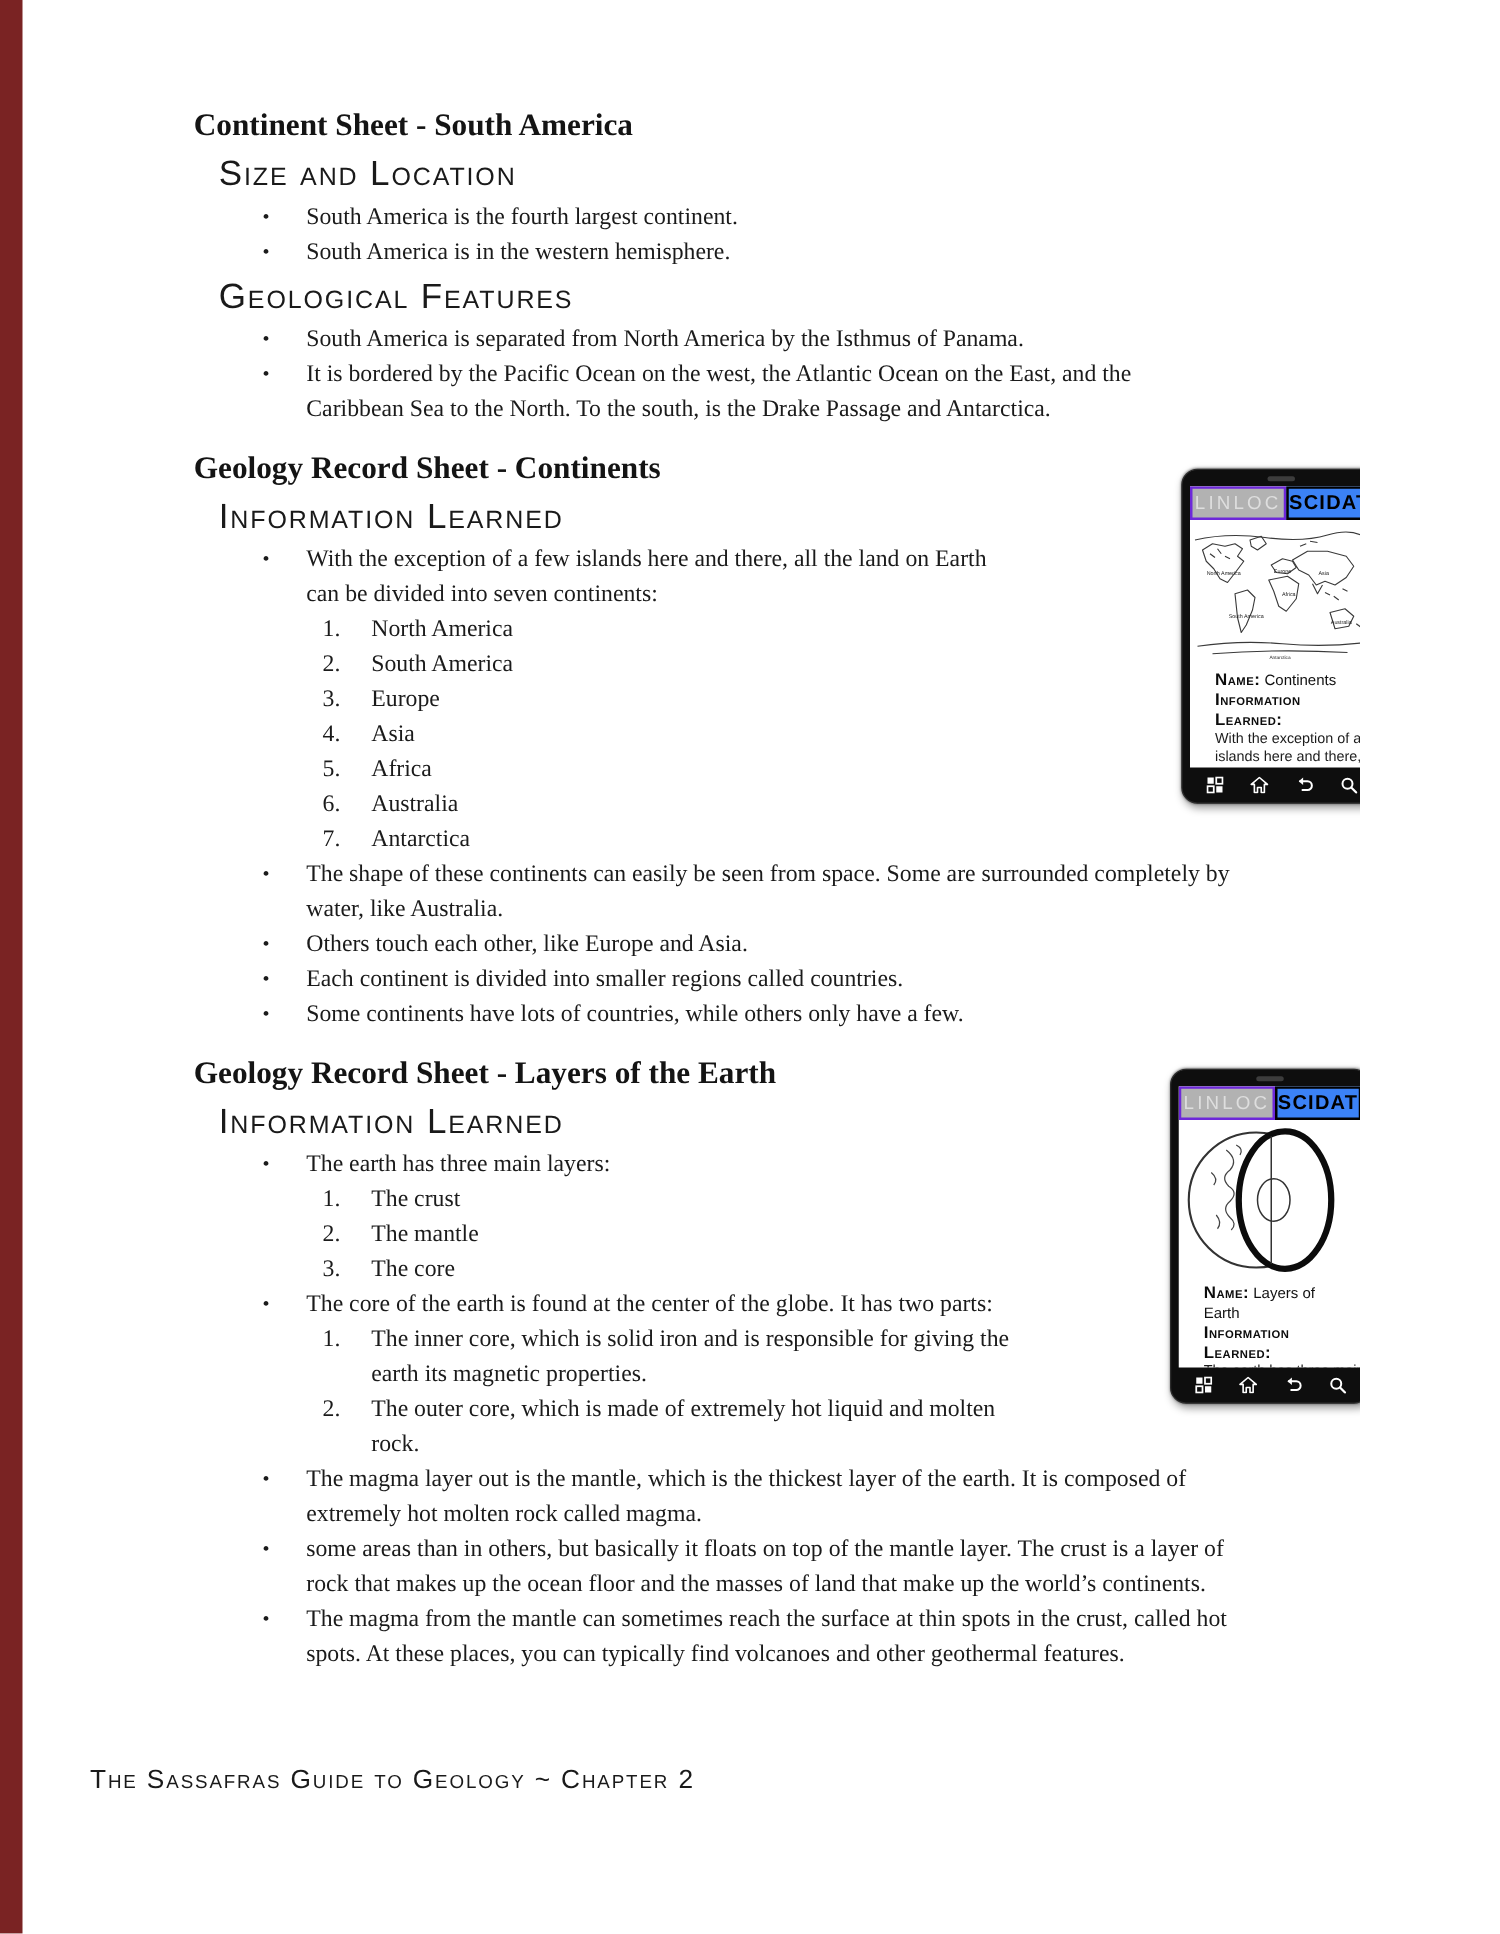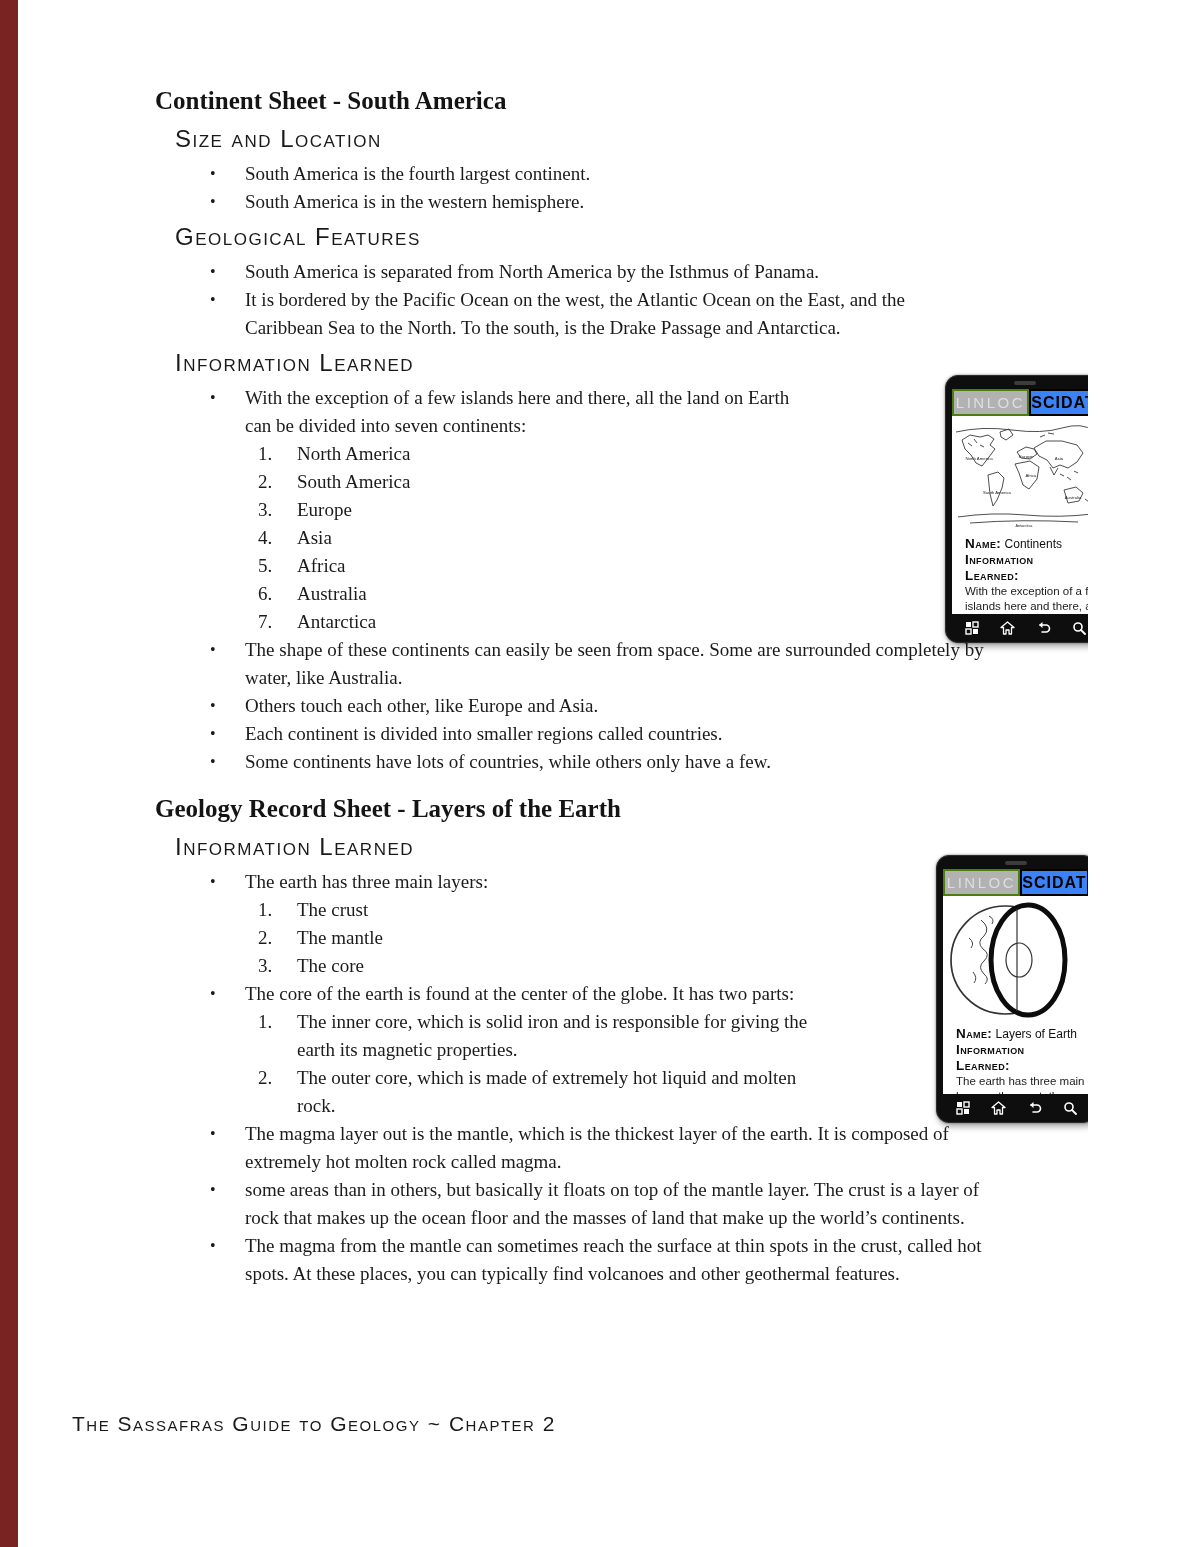--- a/index.html
+++ b/index.html
@@ -5,21 +5,21 @@
   html,body{margin:0;padding:0;background:#ffffff;}
   .page{position:relative;width:1088px;height:1547px;background:#ffffff;overflow:hidden;
         font-family:"Liberation Serif", serif;color:#1b1b1b;}
   .accent-bar{position:absolute;left:0;top:0;width:18px;height:1547px;background:#7a2323;}
 
   .content{position:absolute;left:155px;top:86px;width:1000px;}
   .h1{font-family:"Liberation Serif", serif;font-weight:700;font-size:25px;line-height:30px;
       color:#141414;margin:18px 0 8px 0;}
   .h1:first-child{margin-top:0;}
   .h2{font-family:"Liberation Sans", sans-serif;font-variant:small-caps;font-weight:400;
-      font-size:24px;line-height:30px;letter-spacing:1.5px;color:#1a1a1a;margin:6px 0 6px 20px;}
+      font-size:28px;line-height:30px;letter-spacing:1.5px;color:#1a1a1a;margin:6px 0 6px 20px;}
   .bullets{margin-left:55px;}
   .numbered{margin-left:103px;}
   .item{display:flex;align-items:flex-start;}
   .marker{flex:none;font-size:19px;line-height:28px;color:#1b1b1b;}
   .bullets .marker{width:35px;font-size:16px;}
   .numbered .marker{width:39px;}
   .lines{flex:none;}
   .line{font-size:19px;line-height:28px;white-space:nowrap;color:#1b1b1b;}
 
   .footer-left{position:absolute;left:72px;top:1412px;font-family:"Liberation Sans", sans-serif;
@@ -29,28 +29,28 @@
 
   
   .phone{position:absolute;width:158px;height:266px;background:#0e0e0e;border-radius:13px;
          border:1px solid #2c2c2c;box-shadow:2px 3px 7px rgba(0,0,0,.40), 0 0 2px rgba(0,0,0,.45);}
   .speaker{position:absolute;top:5px;left:50%;transform:translateX(-50%);width:22px;height:4px;
            background:#3c3c3c;border-radius:2px;}
   .screen{position:absolute;left:6px;right:6px;top:13px;bottom:28px;background:#ffffff;
           display:flex;flex-direction:column;overflow:hidden;}
   .brandbar{display:flex;height:27px;flex:none;}
   .brand-left{flex:1.12;display:flex;align-items:center;justify-content:center;background:#b2b2b2;
-      border:2px solid #4d7c0f;box-sizing:border-box;color:#dedede;
+      border:2px solid #6d28d9;box-sizing:border-box;color:#dedede;
       font-family:"Liberation Sans", sans-serif;font-weight:400;font-size:15px;letter-spacing:2.5px;}
   .brand-right{flex:1;display:flex;align-items:center;justify-content:center;background:#3b82f6;
       border:2px solid #000000;box-sizing:border-box;color:#000000;
       font-family:"Liberation Sans", sans-serif;font-weight:700;font-size:16px;letter-spacing:1px;}
   .art{flex:none;height:118px;}
   .art svg{display:block;width:100%;height:100%;}
-  .pinfo{padding:2px 7px 0 0;font-family:"Liberation Sans", sans-serif;margin-left:13px;}
+  .pinfo{padding:2px 7px 0 20px;font-family:"Liberation Sans", sans-serif;}
   .pname{font-size:12px;line-height:16px;color:#101010;}
   .pname .lab,.plabel{font-variant:small-caps;font-weight:700;letter-spacing:.4px;font-size:13.5px;color:#0c0c0c;}
   .pname .val{font-weight:400;font-size:12px;}
   .plabel{display:block;line-height:16px;}
   .pline{font-size:11.5px;line-height:15px;color:#1c1c1c;white-space:nowrap;}
   .nav{position:absolute;left:8px;right:8px;bottom:3px;height:23px;display:flex;
        align-items:center;justify-content:space-around;}
   .nav svg{display:block;}
 </style>
 </head>
@@ -85,20 +85,21 @@
           </div>
         </div>
         <div class="item">
           <span class="marker">•</span>
           <div class="lines">
             <div class="line">It is bordered by the Pacific Ocean on the west, the Atlantic Ocean on the East, and the</div>
             <div class="line">Caribbean Sea to the North. To the south, is the Drake Passage and Antarctica.</div>
           </div>
         </div>
       </div>
+      <div class="h1">Geology Record Sheet - Continents</div>
       <div class="h2">Information Learned</div>
       <div class="bullets">
         <div class="item">
           <span class="marker">•</span>
           <div class="lines">
             <div class="line">With the exception of a few islands here and there, all the land on Earth</div>
             <div class="line">can be divided into seven continents:</div>
           </div>
         </div>
       </div>

